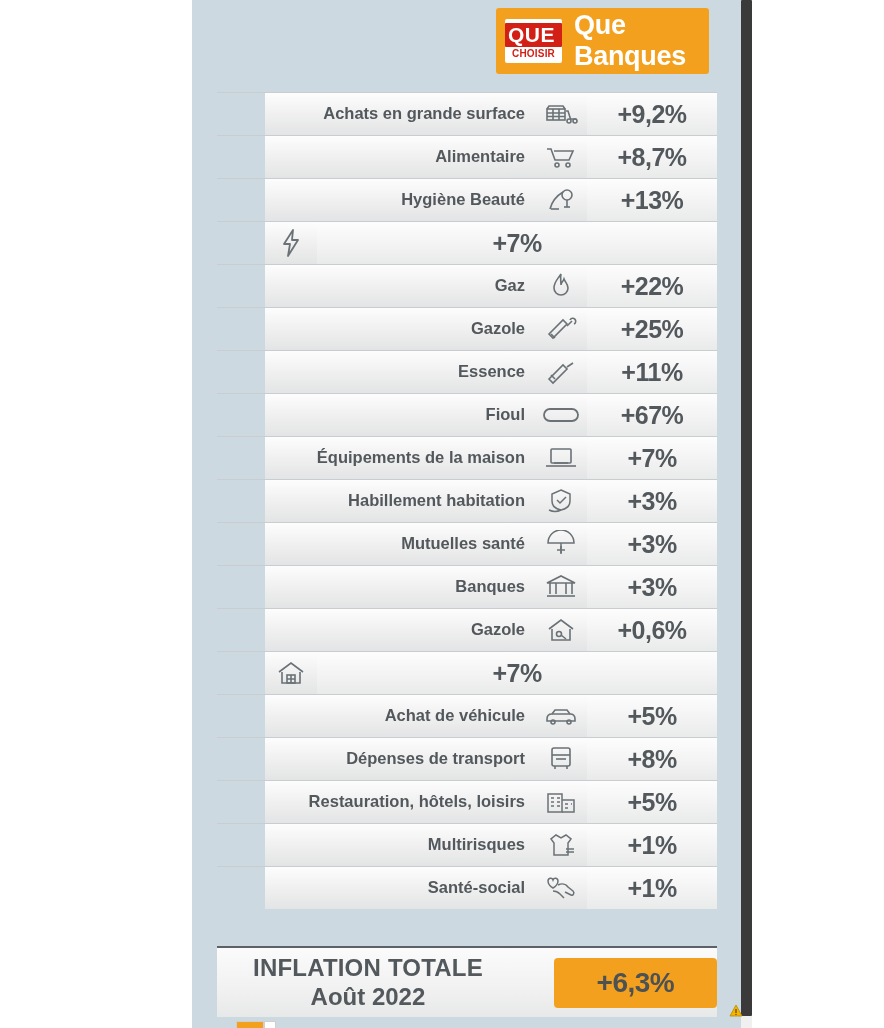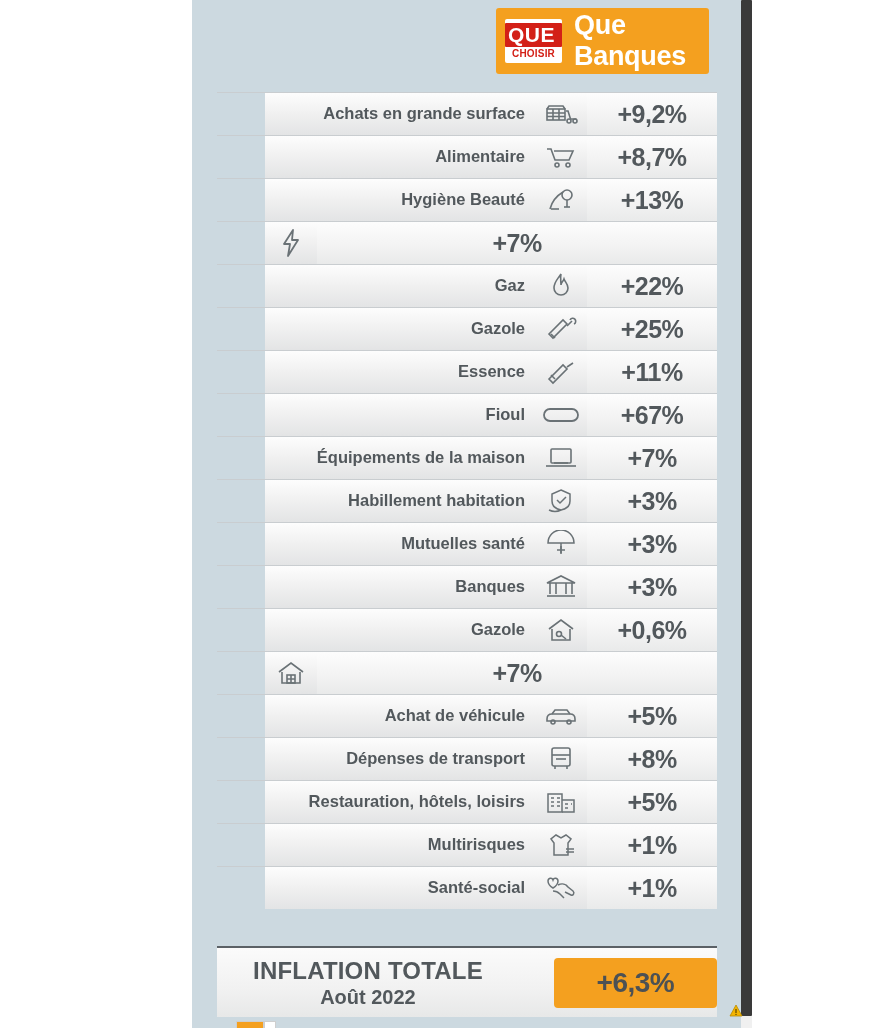--- a/index.html
+++ b/index.html
@@ -79,21 +79,21 @@
 
   
   .total{
     position:absolute;left:217px;top:946px;width:500px;height:69px;
     background:linear-gradient(to bottom,#fbfbfb 0%,#f1f1f1 60%,#e7e8e8 100%);
     border-top:2px solid #5b6166;
     display:flex;align-items:center;gap:17px;
   }
   .total-left{width:322px;text-align:center;}
   .total-title{color:#52585c;font-size:24px;font-weight:bold;letter-spacing:.2px;}
-  .total-sub{color:#52585c;font-size:20px;font-weight:bold;margin-top:1px;}
+  .total-sub{color:#52585c;font-size:24px;font-weight:bold;margin-top:1px;}
   .total-badge{
     width:174px;height:50px;margin-left:18px;
     background:#f4a01f;border-radius:4px;
     display:flex;align-items:center;justify-content:center;
     color:#4c5154;font-size:28px;font-weight:bold;letter-spacing:-.5px;
   }
 
   
   .warn-icon{position:absolute;left:729px;top:1004px;width:14px;height:14px;}
   .bottom-chip{position:absolute;left:236px;top:1021px;width:26px;height:7px;background:#f4a01f;border:1px solid #cfcfcf;}

